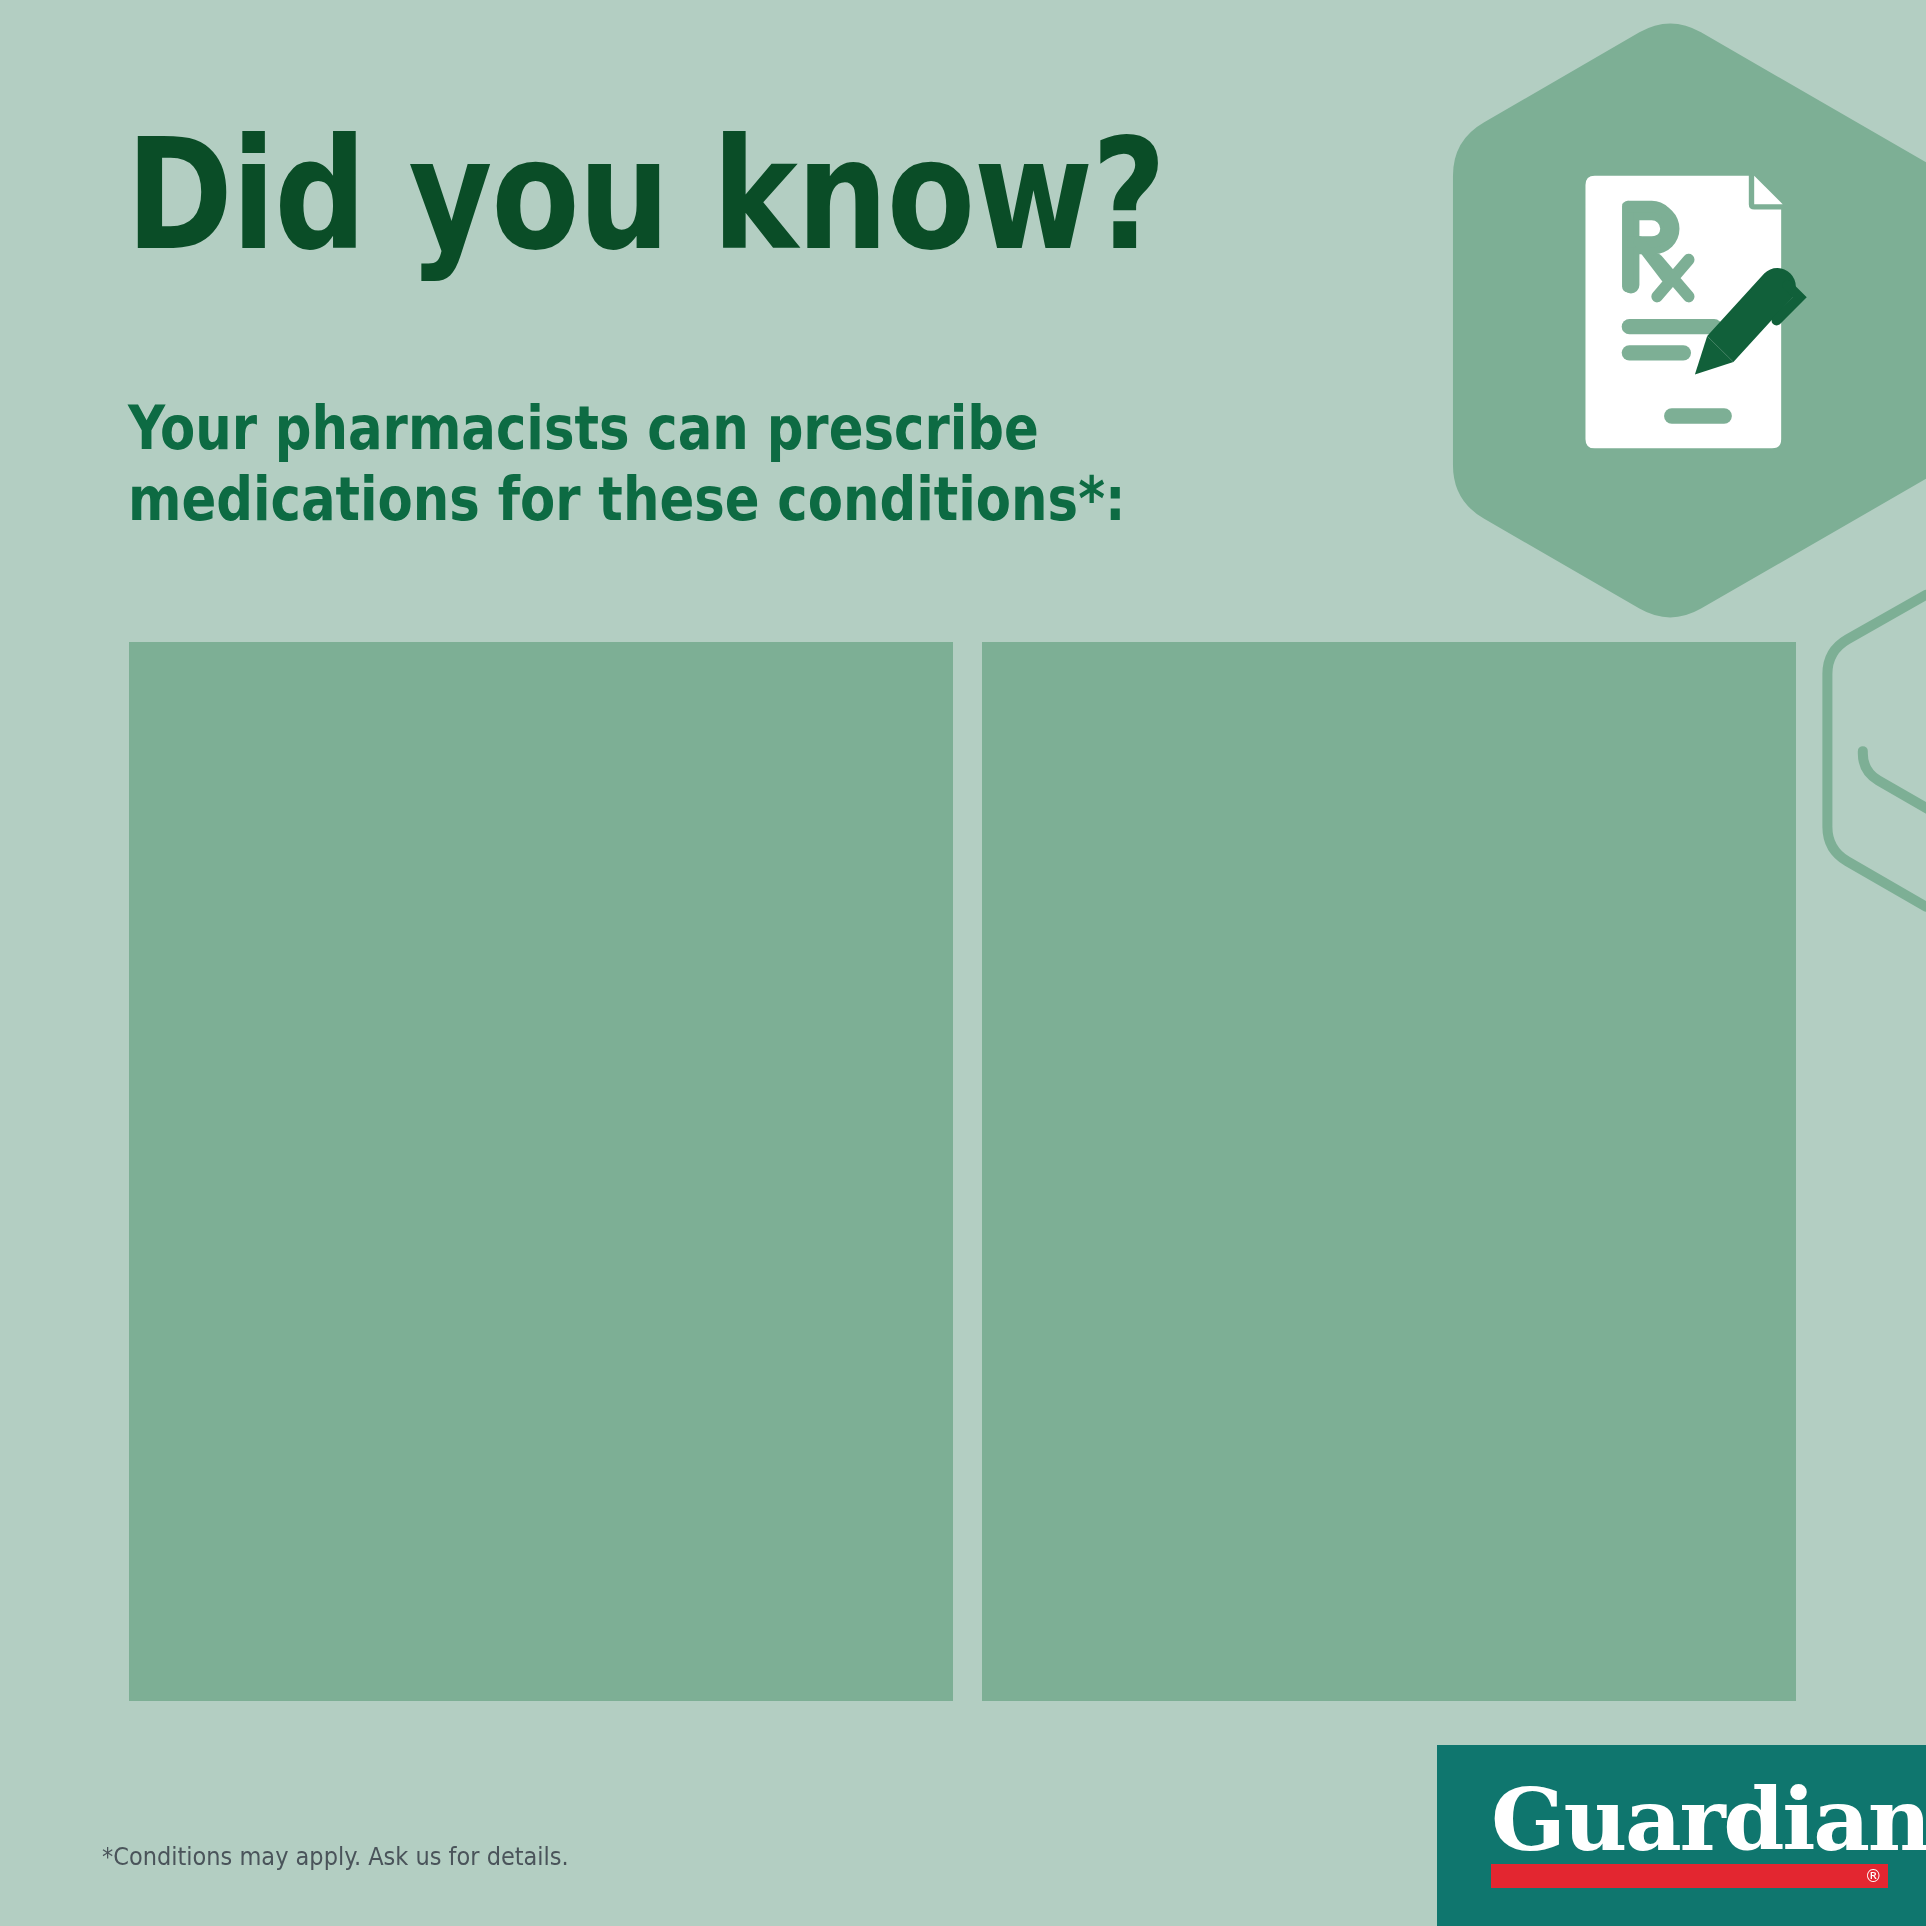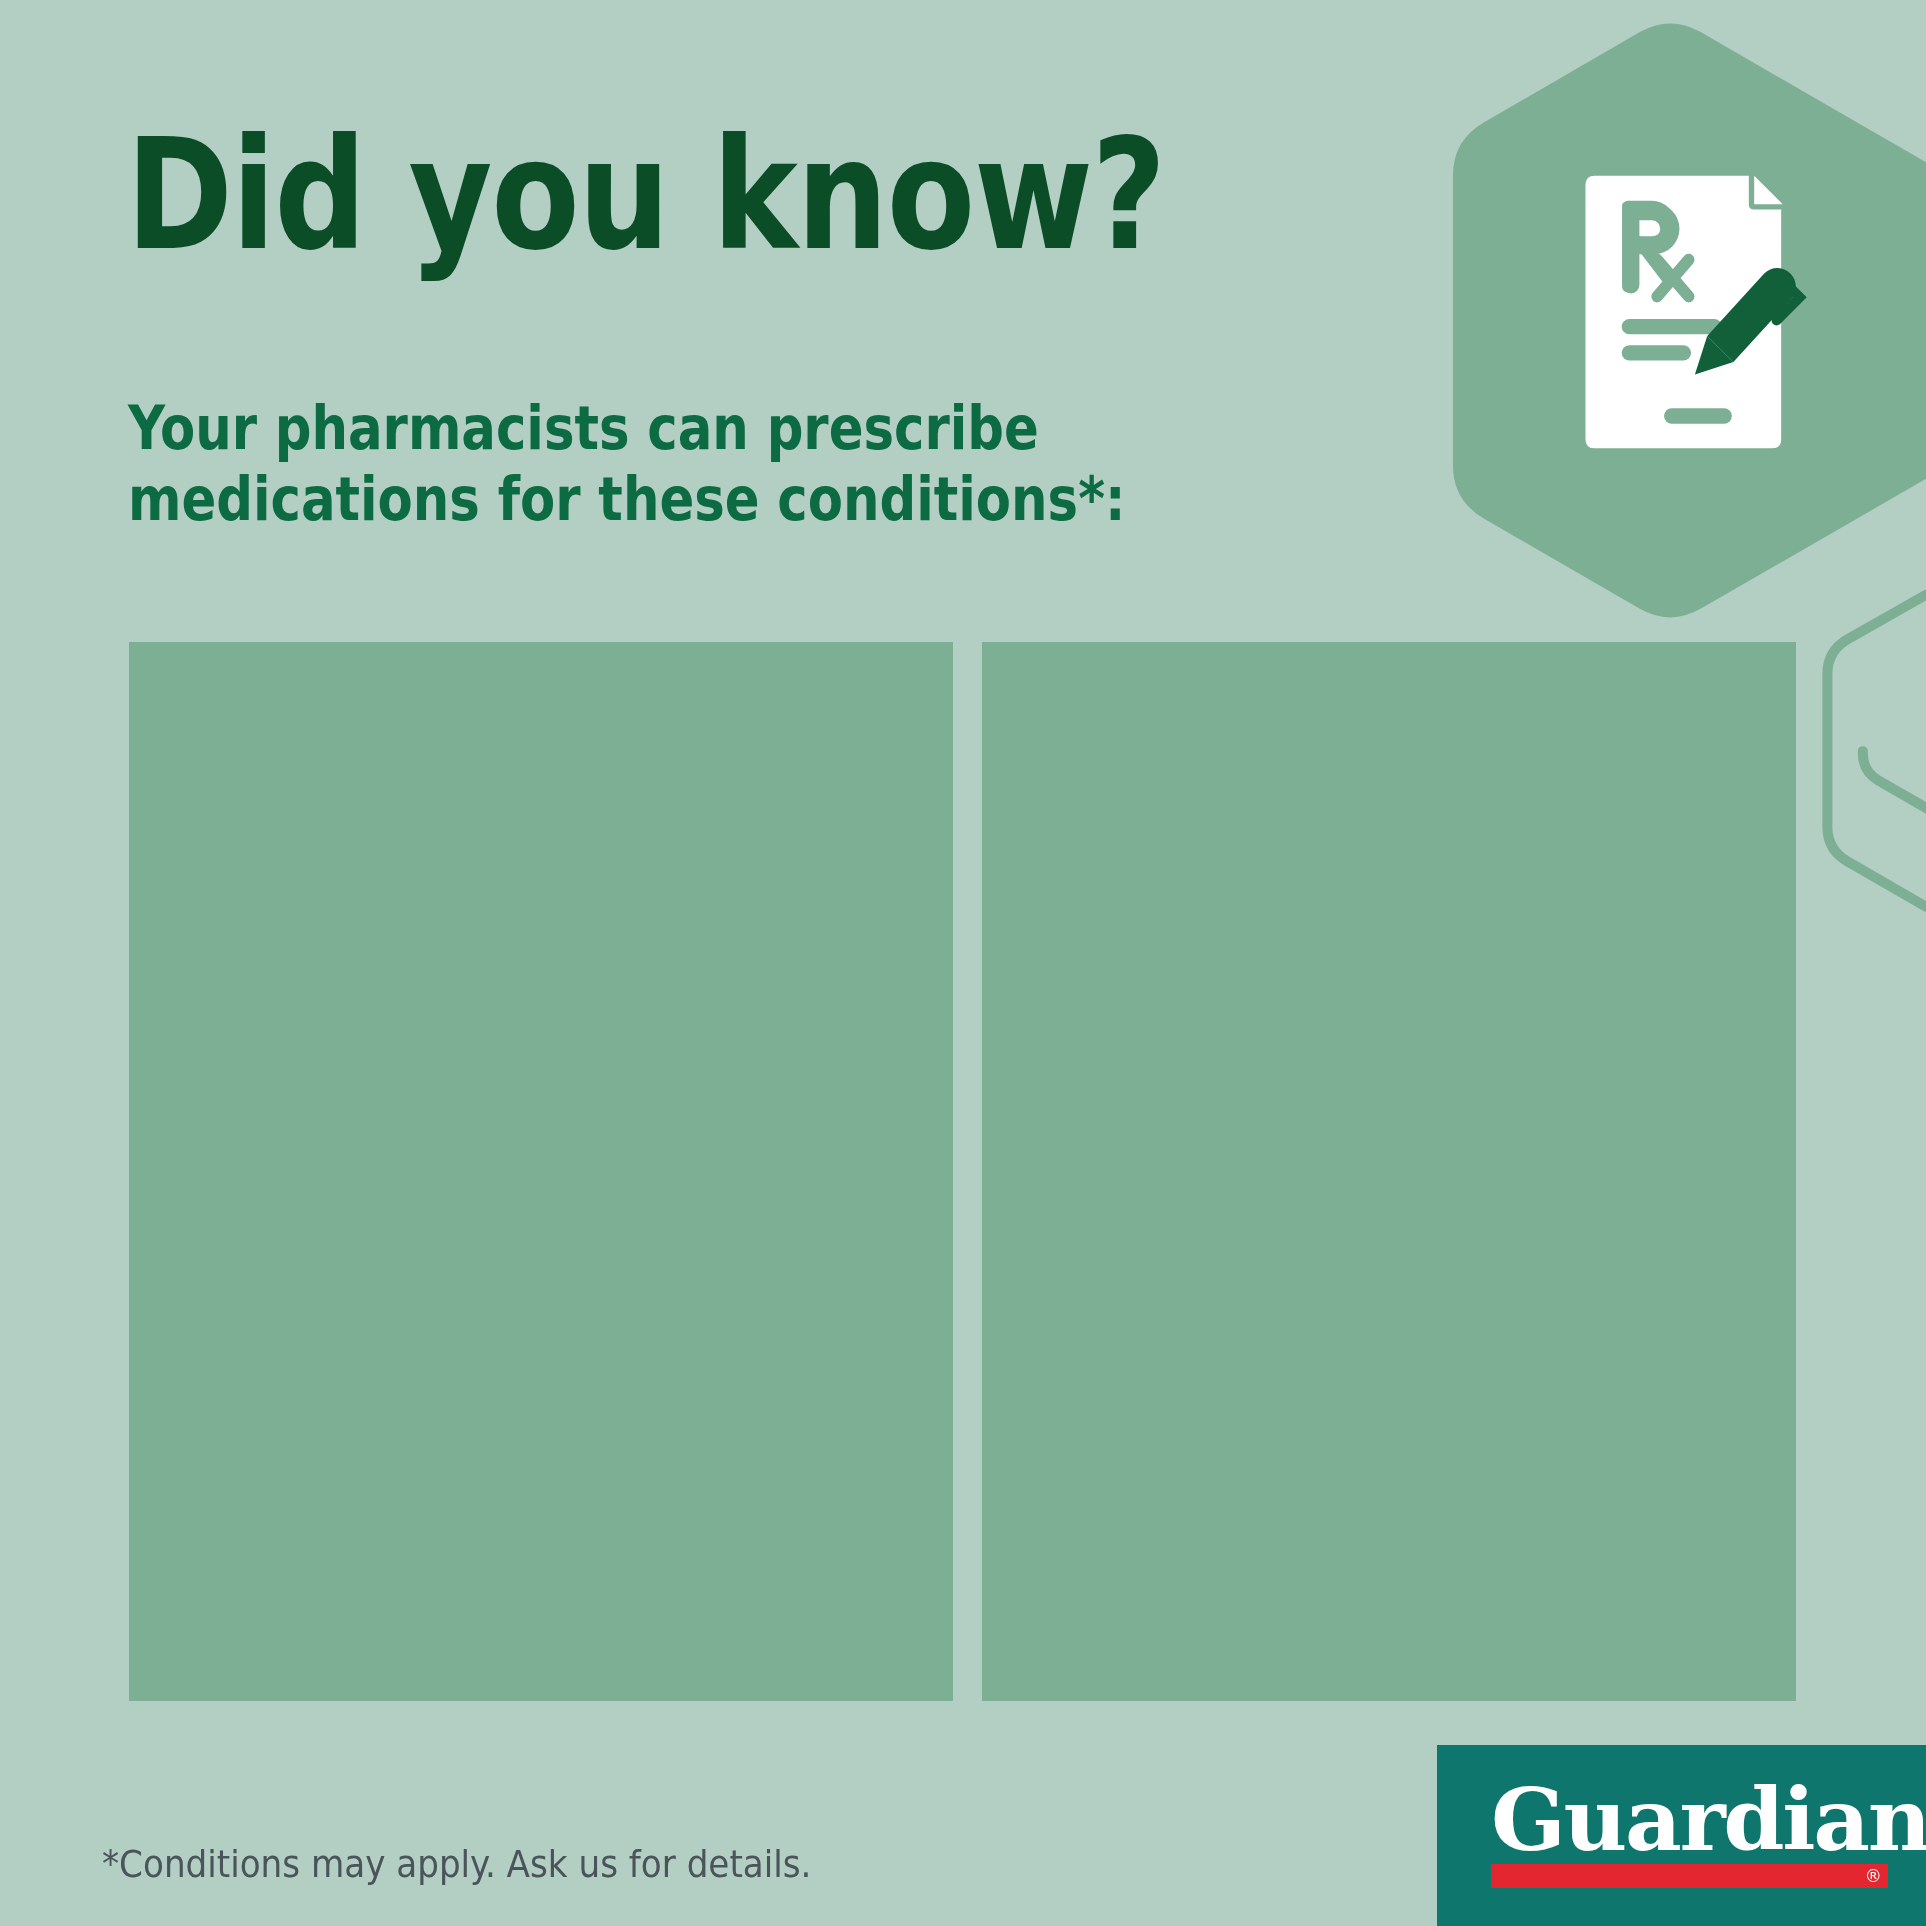--- a/index.html
+++ b/index.html
@@ -65,21 +65,21 @@
     overflow:hidden;
   }
   .panel-left { width:824px; }
   .panel-right{ width:814px; }
 
   
   .footnote{
     position:absolute;
     left:102px; top:1842px;
     color:#4a545a;
-    font-size:38px;
+    font-size:25px;
     line-height:1.2;
     font-weight:normal;
     font-family:"DejaVu Sans Condensed","Liberation Sans Narrow","Liberation Sans", sans-serif;
     white-space:nowrap;
   }
 
   
   .logo-block{
     position:absolute;
     left:1437px; top:1745px;

